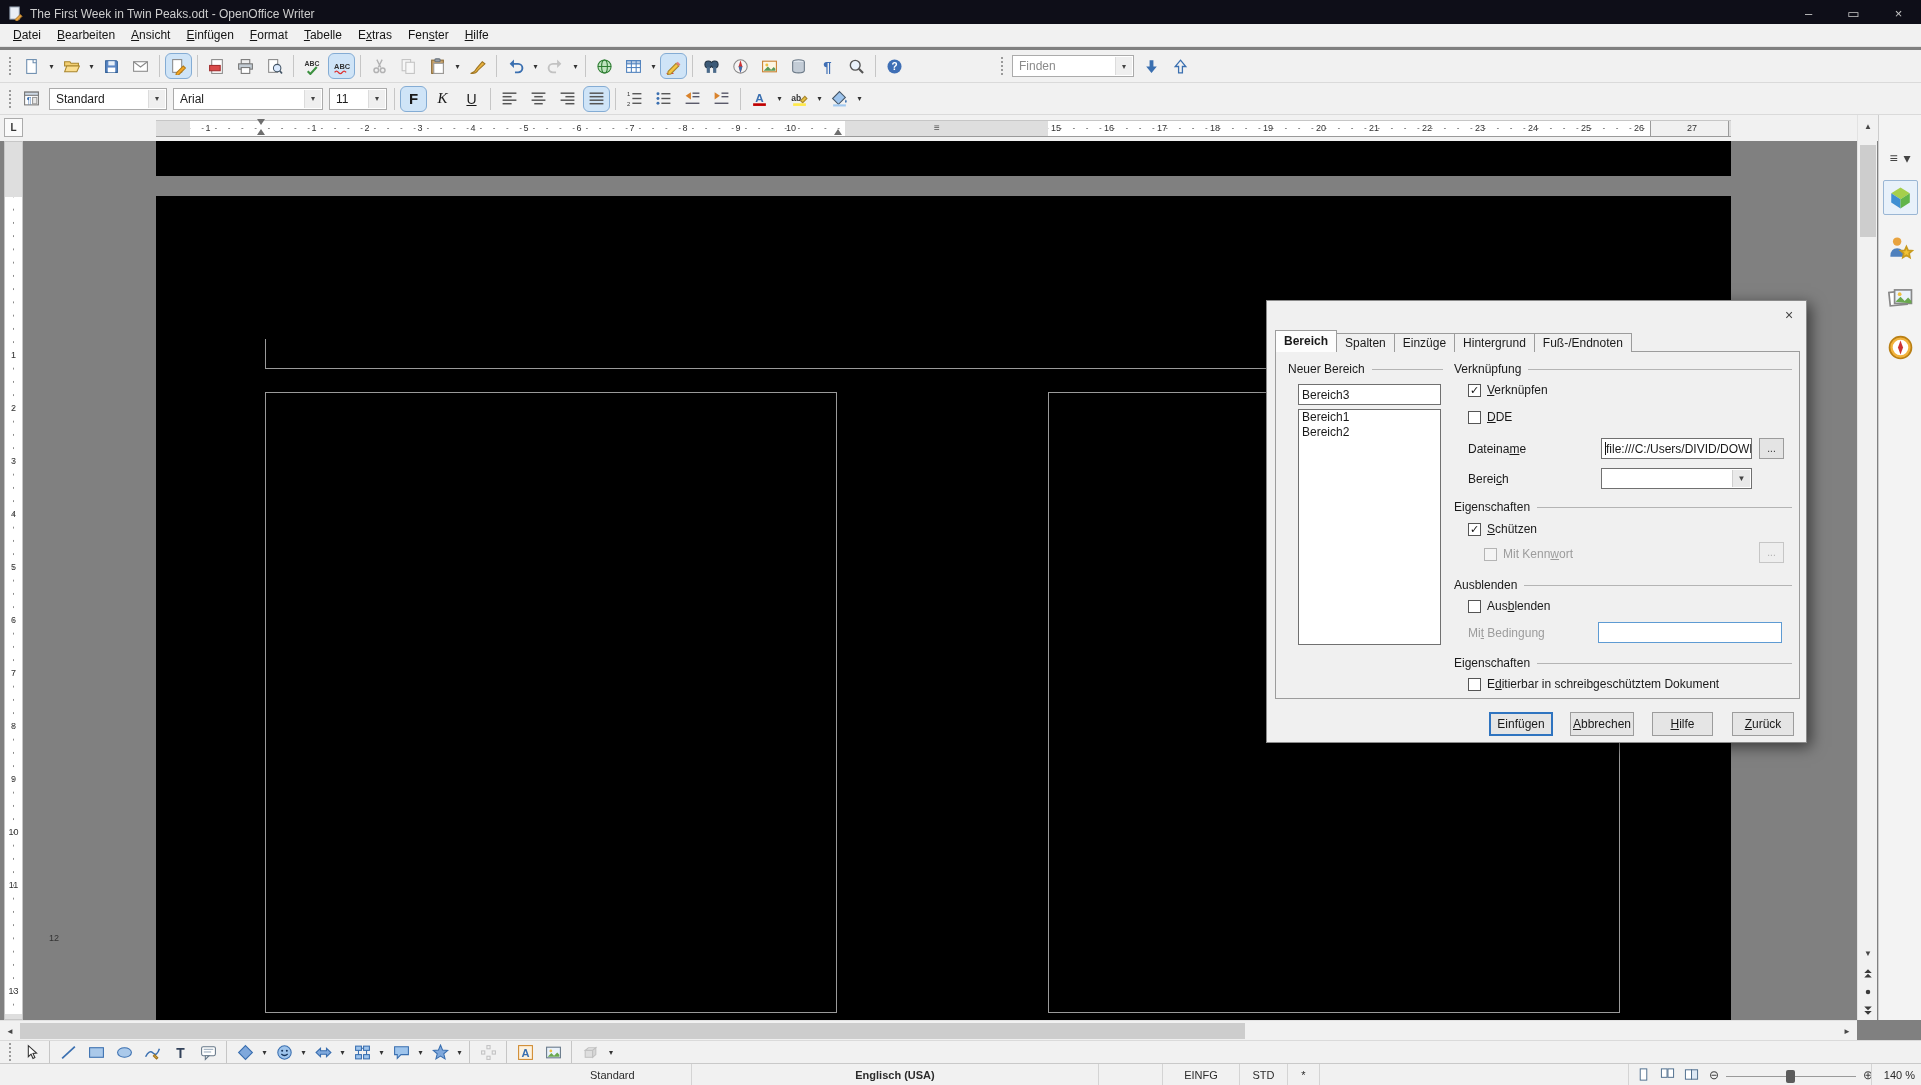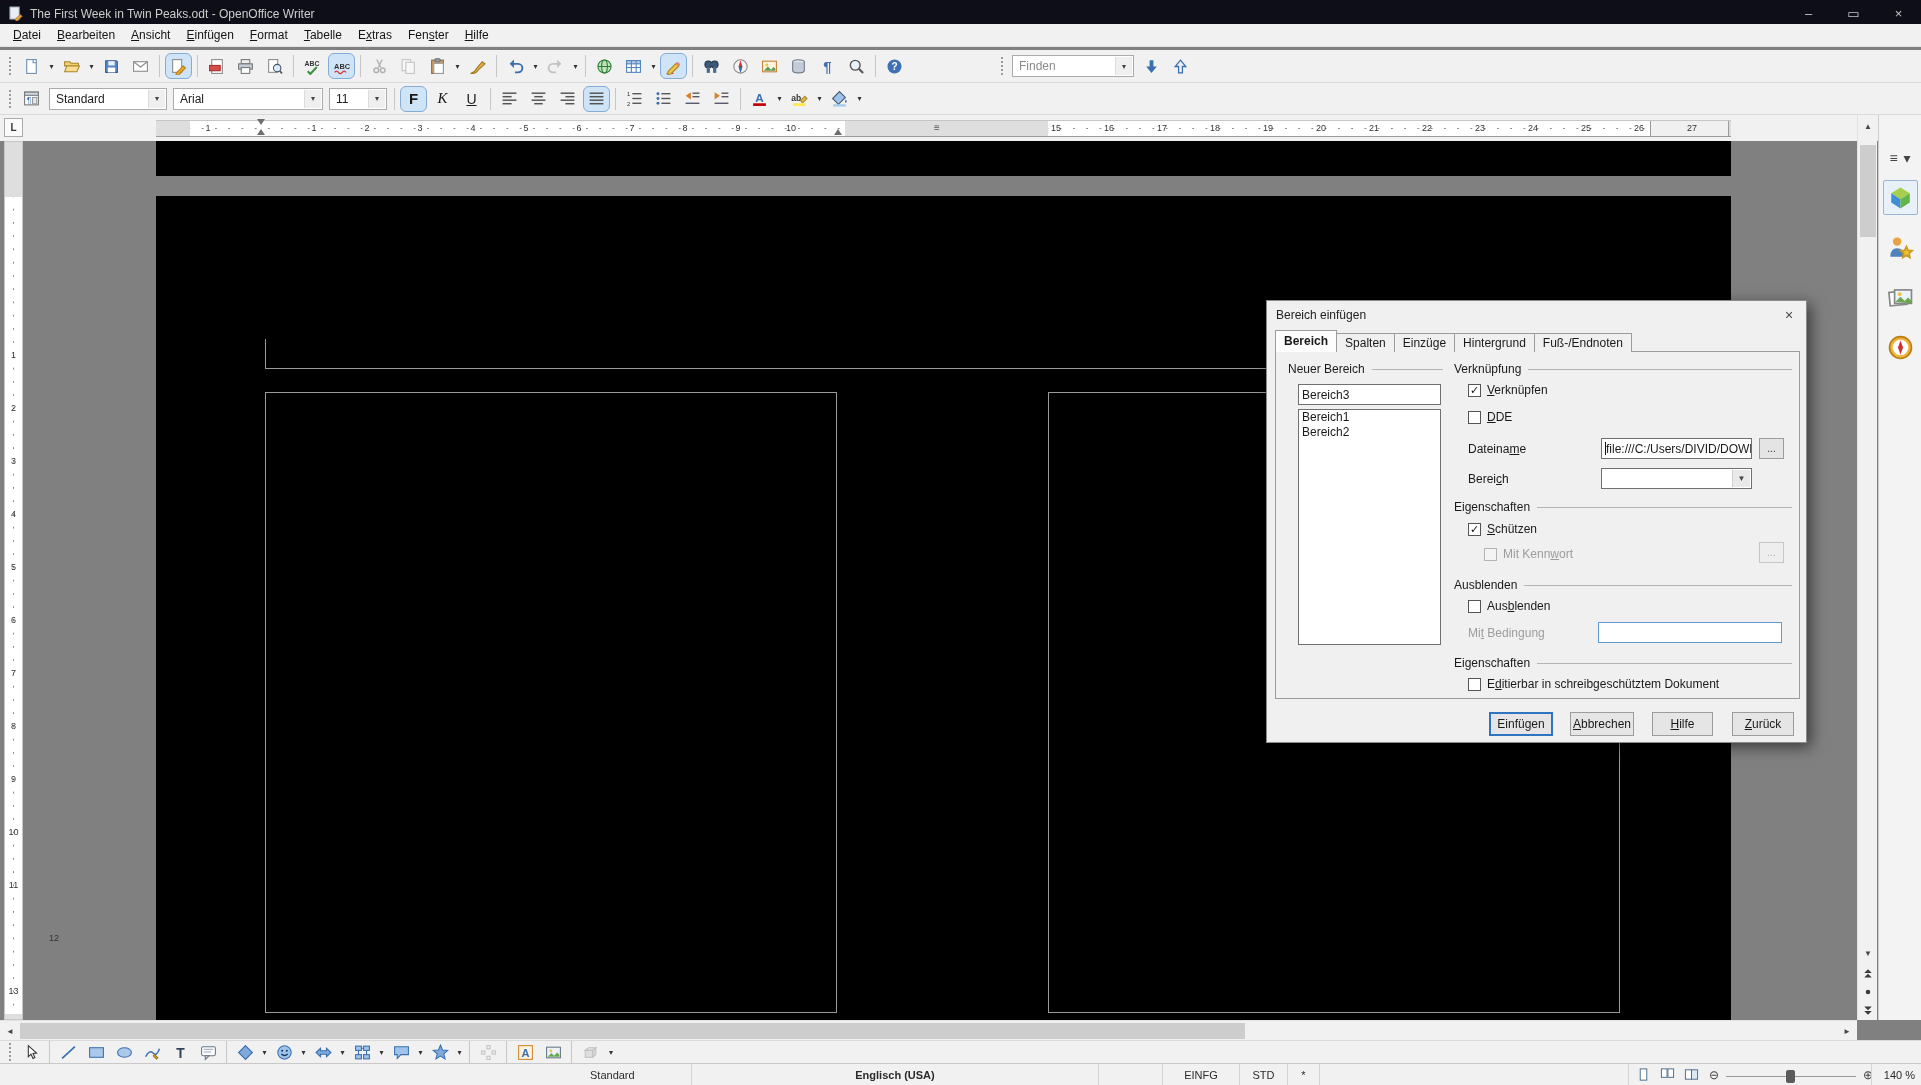--- a/index.html
+++ b/index.html
@@ -926,21 +926,20 @@
       <div class="sfield" data-name="page-style" style="left: 580px; width: 112px;">Standard</div>
       <div class="sfield center" data-name="language" style="left: 692px; width: 407px; font-weight: bold;">Englisch (USA)</div>
       <div class="sfield" data-name="spacer-a" style="left: 1099px; width: 64px;"></div>
       <div class="sfield center" data-name="insert-mode" style="left: 1163px; width: 77px;">EINFG</div>
       <div class="sfield center" data-name="selection-mode" style="left: 1240px; width: 48px;">STD</div>
       <div class="sfield center" data-name="modified-flag" style="left: 1288px; width: 32px;">*</div>
       <div class="sfield" data-name="spacer-b" style="left: 1320px; width: 309px;"></div>
     </div>
 
   <div id="dialog" data-name="insert-section-dialog">
-    <div class="dlg-title" data-name="dialog-title">Bereich einfügen</div>
     <div class="dlg-close" data-name="dialog-close-icon">×</div>
     <div class="dlg-tabs" data-name="dialog-tabs" id="dlgtabs">
         <div class="dtab active" data-name="tab-bereich">Bereich</div>
         <div class="dtab" data-name="tab-spalten">Spalten</div>
         <div class="dtab" data-name="tab-einzuge">Einzüge</div>
         <div class="dtab" data-name="tab-hintergrund">Hintergrund</div>
         <div class="dtab" data-name="tab-fuss-endnoten">Fuß-/Endnoten</div>
       </div>
     <div class="tab-page" data-name="section-tab-page">
       <div class="grp grp-new" data-name="new-section-group-label">

